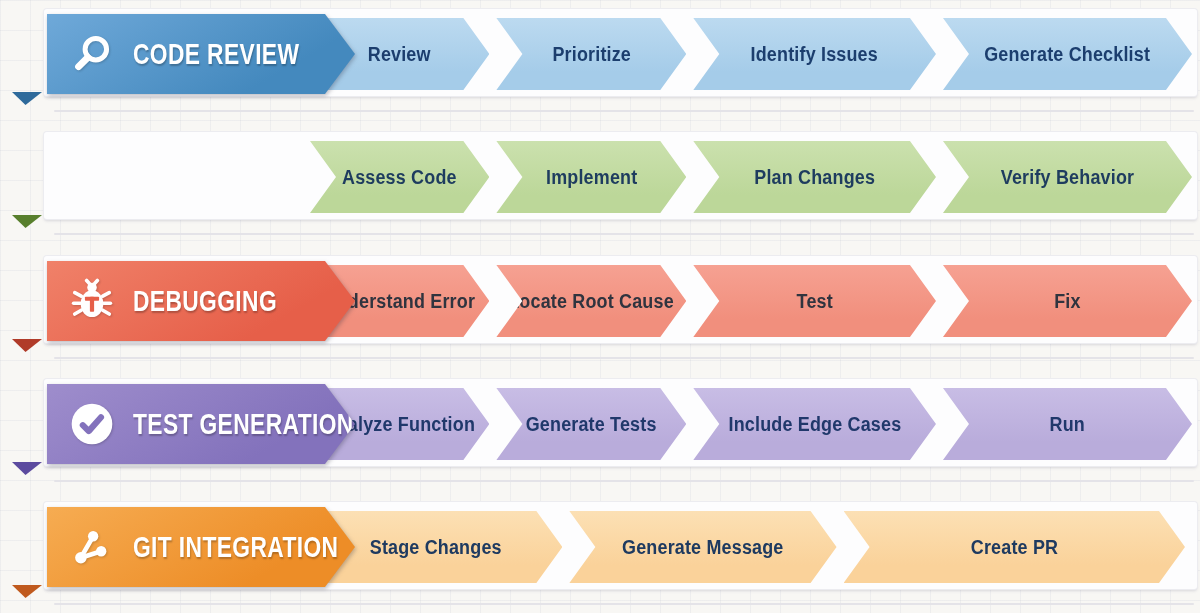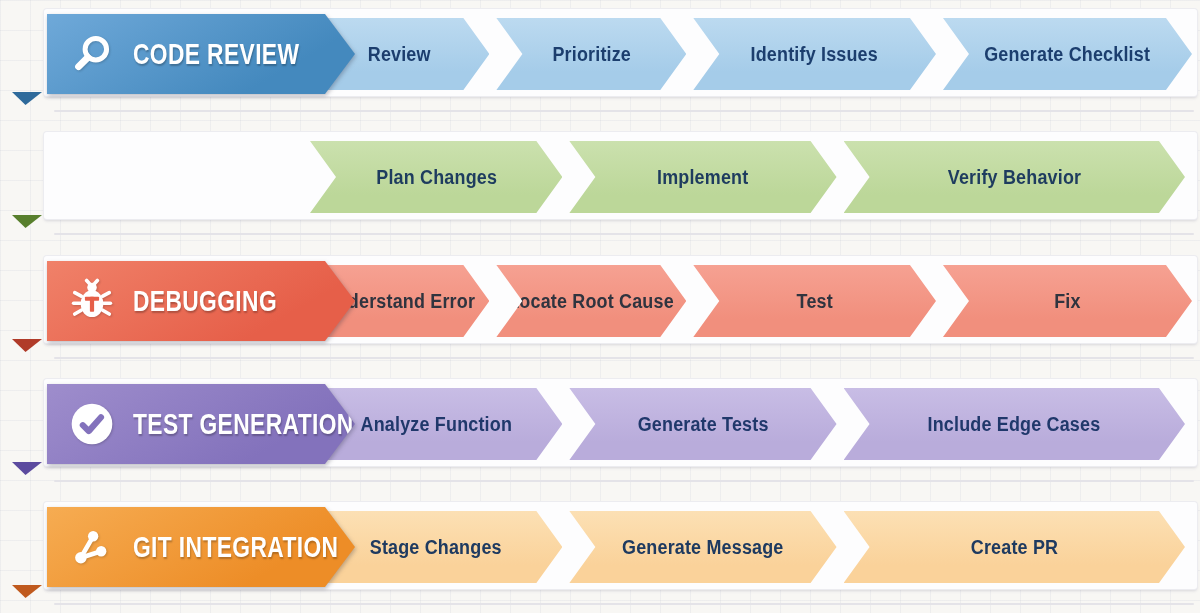--- a/index.html
+++ b/index.html
@@ -99,24 +99,27 @@
       </div>
     </div>
     <div class="divider"></div>
   </div>
 
   <div class="row row-2" style="--hdr1: #98C266; --hdr2: #76A844; --fold: #587F2D; --step1: #CBE1AE; --step2: #BCD799; --stext: #1E3C5F;">
     <div class="board"></div>
     <div class="fold"></div>
     <div class="steps">
       <div class="step">
+          <span class="step-label">Assess Code</span>
+        </div>
+      <div class="step">
+          <span class="step-label">Implement</span>
+        </div>
+      <div class="step">
           <span class="step-label">Plan Changes</span>
-        </div>
-      <div class="step">
-          <span class="step-label">Implement</span>
         </div>
       <div class="step">
           <span class="step-label">Verify Behavior</span>
         </div>
     </div>
     <div class="divider"></div>
   </div>
 
   <div class="row row-3" style="--hdr1: #F08169; --hdr2: #E65F49; --fold: #B03B29; --step1: #F6A192; --step2: #F18F7D; --stext: #30343F;">
     <div class="board"></div>
@@ -167,20 +170,23 @@
     <div class="steps">
       <div class="step">
           <span class="step-label">Analyze Function</span>
         </div>
       <div class="step">
           <span class="step-label">Generate Tests</span>
         </div>
       <div class="step">
           <span class="step-label">Include Edge Cases</span>
         </div>
+      <div class="step">
+          <span class="step-label">Run</span>
+        </div>
     </div>
     <div class="header-wrap">
       <div class="header-ribbon">
         <span class="icon">
           <svg viewBox="0 0 24 24">
             <circle cx="12" cy="12" r="10.6" fill="#fff"></circle>
             <path d="M7.2 12.6l3.1 3.1 6.4-7.2" fill="none" stroke-width="3.2" stroke-linecap="round" stroke-linejoin="round" style="stroke:var(--hdr2)"></path>
           </svg>
         </span>
         <span class="row-title">TEST GENERATION</span>

